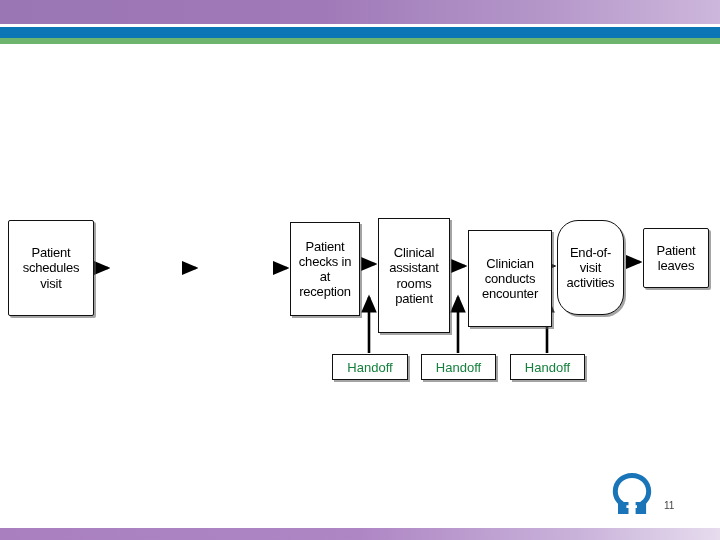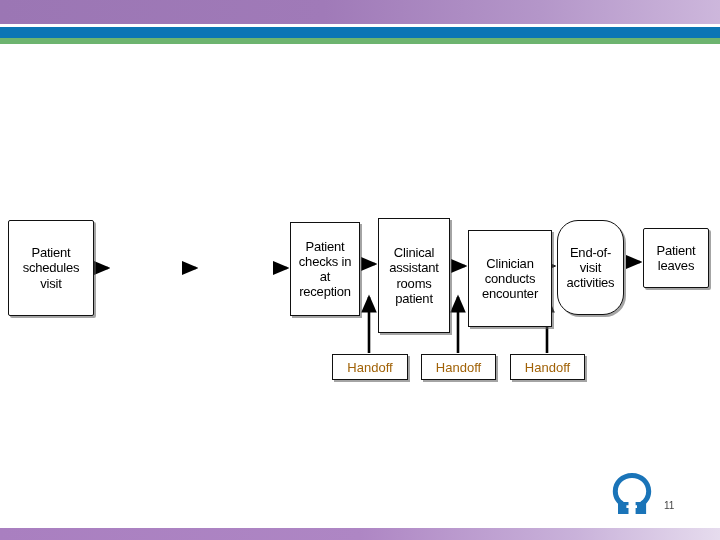--- a/index.html
+++ b/index.html
@@ -87,21 +87,21 @@
   }
 
   .handoff {
     position: absolute;
     box-sizing: border-box;
     background: #ffffff;
     border: 1.5px solid #111111;
     display: flex;
     align-items: center;
     justify-content: center;
-    color: #a16207;
+    color: #15803d;
     font-size: 13px;
     box-shadow: 2px 2px 0 rgba(90,90,90,0.55);
   }
 
   
   #logo-mark {
     position: absolute;
     left: 608px;
     top: 470px;
     width: 48px;

